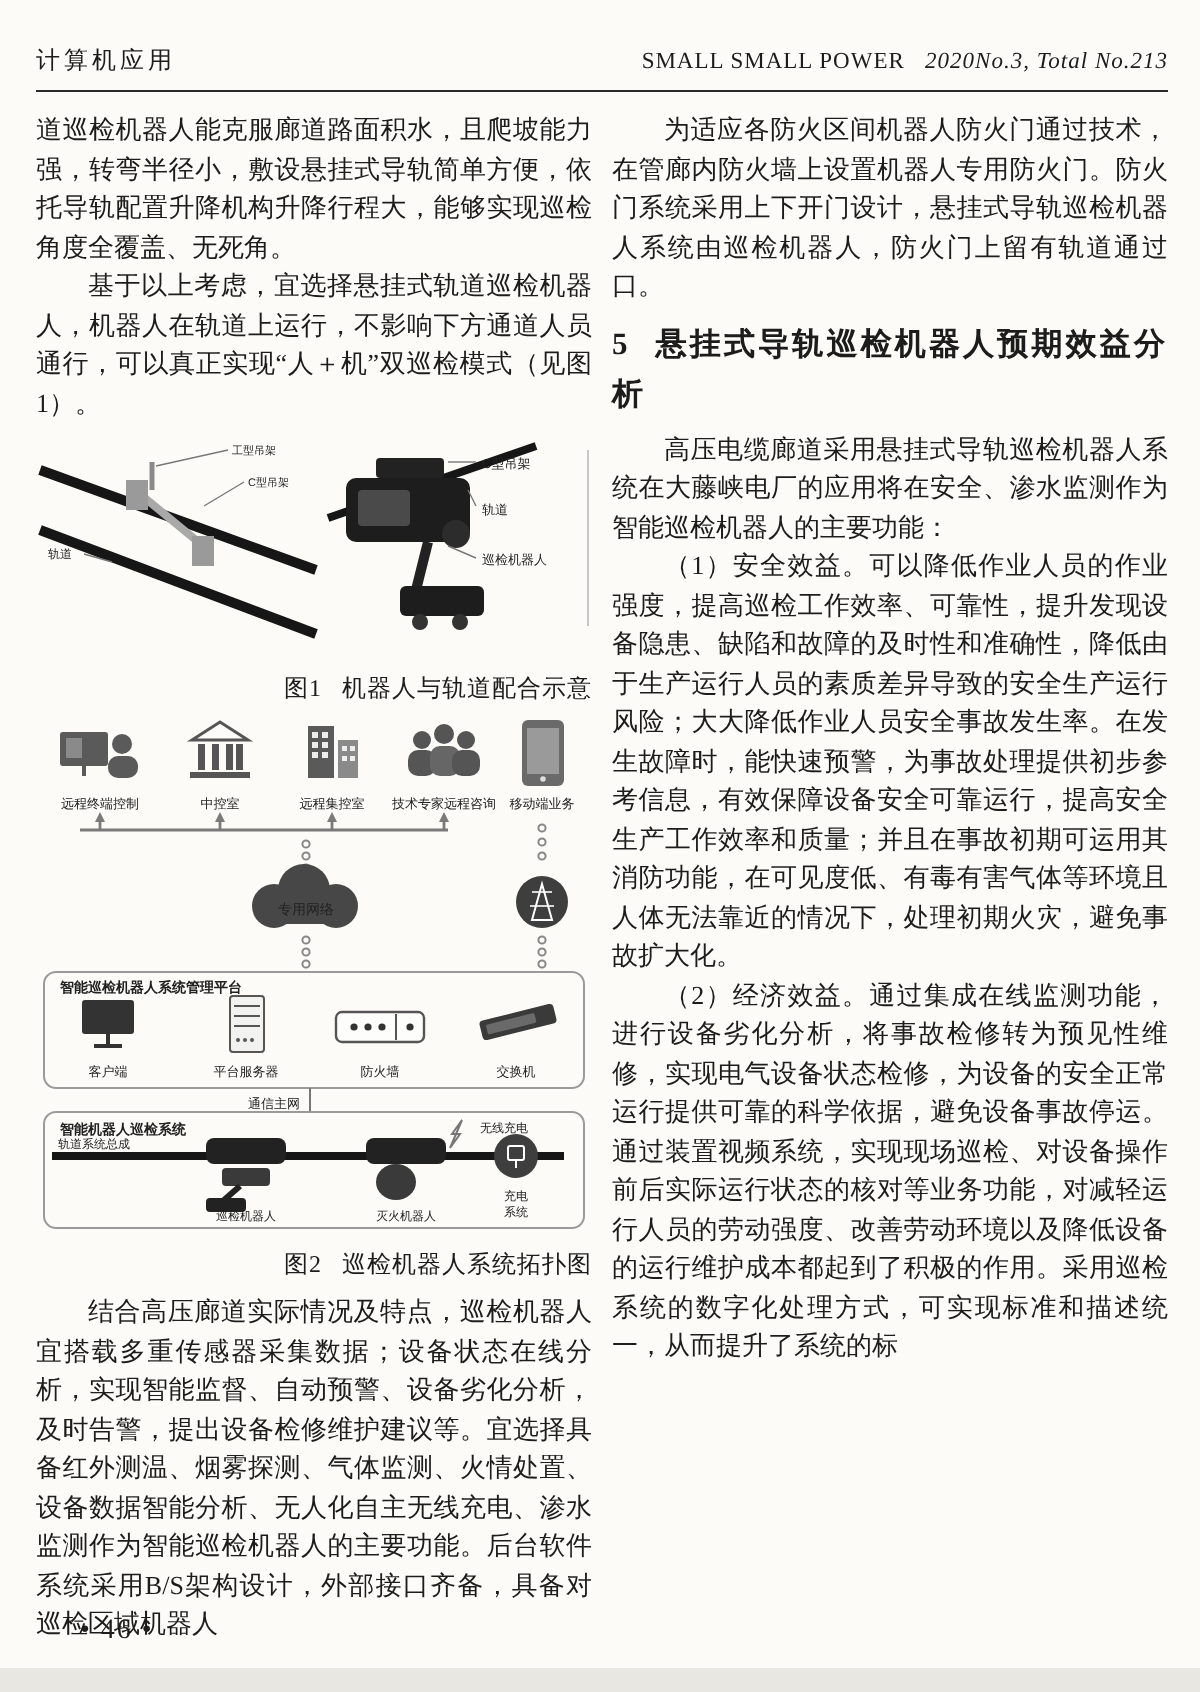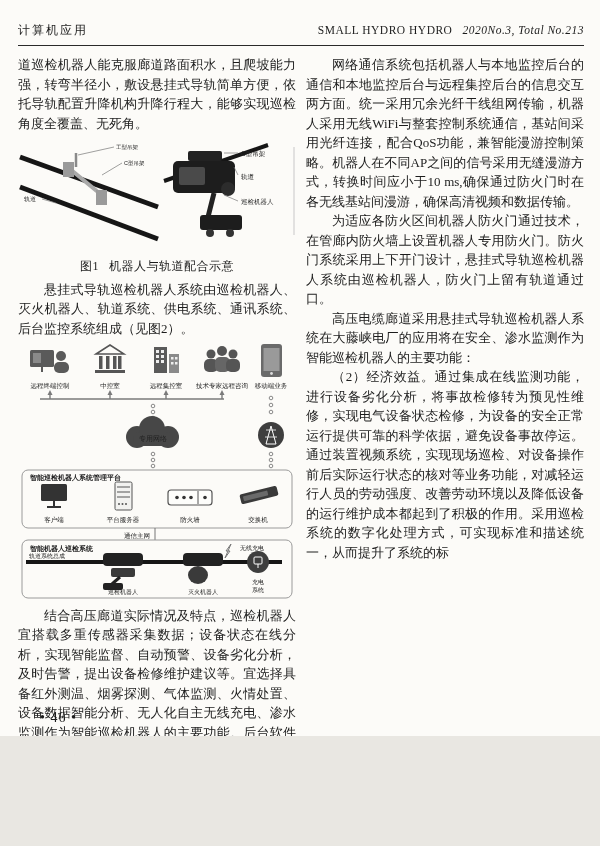--- a/index.html
+++ b/index.html
@@ -1,51 +1,52 @@
 <!DOCTYPE html>
 <html><head>
 <meta charset="utf-8">
 <style>
   html,body{margin:0;padding:0;}
   body{background:#e9e7e2;font-family:"Liberation Serif","DejaVu Serif",serif;}
-  .page{position:relative;width:600px;height:736px;margin:0 auto;background:#fcfbf8;color:#1c1c1c;overflow:hidden;}
+  .page{position:relative;width:600px;height:834px;margin:0 auto;background:#fcfbf8;color:#1c1c1c;overflow:hidden;}
   .hdr{position:absolute;top:22px;left:18px;right:16px;display:flex;justify-content:space-between;align-items:baseline;font-size:12px;}
   .hdr .cn{letter-spacing:2px;}
   .hdr .en{font-size:11.5px;letter-spacing:.5px;}
   .hdr .issue{font-style:italic;font-family:Liberation Serif, serif;}
   .hdr-rule{position:absolute;top:45px;left:18px;right:16px;height:0;border-top:1.2px solid #2a2a2a;}
   .col{position:absolute;top:55px;width:278px;font-size:13px;line-height:19.5px;}
   .col-l{left:18px;}
   .col-r{left:306px;}
   .para{text-align:justify;margin:0;}
   .ind{text-indent:2em;}
   .figwrap{margin:4px 0 0 0;}
-  .figcap{text-align:center;font-size:12px;line-height:16px;margin:3px 0 6px 0;letter-spacing:.5px;}
+  .figcap{text-align:right;font-size:12px;line-height:16px;margin:3px 0 6px 0;letter-spacing:.5px;}
   .figcap .fno{margin-right:10px;}
   .sect{margin:7px 0 5px 0;font-weight:bold;font-size:15.5px;line-height:25px;text-align:justify;letter-spacing:1.5px;}
   .sect .no{margin-right:14px;letter-spacing:0;}
   .pgno{position:absolute;left:40px;bottom:10px;font-size:14px;letter-spacing:1px;}
   svg text{font-family:"Liberation Sans","DejaVu Sans",sans-serif;fill:#222;}
 </style>
 </head>
 <body>
 
 <div class="page">
 
   <div class="hdr">
     <span class="cn">计算机应用</span>
     <span class="en">
-      <span>SMALL  HYDRO  HYDRO</span>&nbsp;&nbsp;
+      <span>SMALL  SMALL  POWER</span>&nbsp;&nbsp;
       <span class="issue">2020No.3, Total No.213</span>
     </span>
   </div>
   <div class="hdr-rule"></div>
 
   <div class="col col-l">
     <p class="para">道巡检机器人能克服廊道路面积水，且爬坡能力强，转弯半径小，敷设悬挂式导轨简单方便，依托导轨配置升降机构升降行程大，能够实现巡检角度全覆盖、无死角。</p>
+    <p class="para ind">基于以上考虑，宜选择悬挂式轨道巡检机器人，机器人在轨道上运行，不影响下方通道人员通行，可以真正实现“人＋机”双巡检模式（见图1）。</p>
 
     <div class="figwrap">
       <svg width="278" height="112" viewBox="0 0 278 112">
 
         <g>
           <line x1="2" y1="20" x2="140" y2="70" stroke="#161616" stroke-width="5"></line>
           <line x1="2" y1="50" x2="140" y2="102" stroke="#161616" stroke-width="5"></line>
           <line x1="52" y1="32" x2="86" y2="60" stroke="#a9a9a9" stroke-width="4"></line>
           <rect x="45" y="25" width="11" height="15" fill="#9a9a9a"></rect>
           <rect x="78" y="53" width="11" height="15" fill="#9a9a9a"></rect>
@@ -75,21 +76,20 @@
           <text x="223" y="42" font-size="6.5">轨道</text>
           <line x1="206" y1="58" x2="220" y2="64" stroke="#777" stroke-width=".7"></line>
           <text x="223" y="67" font-size="6.5">巡检机器人</text>
         </g>
       </svg>
       <div class="figcap">
         <span class="fno">图1</span><span>机器人与轨道配合示意</span>
       </div>
     </div>
 
-    <p class="para ind">悬挂式导轨巡检机器人系统由巡检机器人、灭火机器人、轨道系统、供电系统、通讯系统、后台监控系统组成（见图2）。</p>
 
     <div class="figwrap">
       <svg width="278" height="258" viewBox="0 0 278 258">
 
         <g>
           <rect x="12" y="8" width="24" height="17" rx="1.5" fill="#5a5a5a"></rect>
           <rect x="15" y="11" width="8" height="10" fill="#8a8a8a"></rect>
           <line x1="24" y1="25" x2="24" y2="30" stroke="#5a5a5a" stroke-width="2"></line>
           <circle cx="43" cy="14" r="5" fill="#5a5a5a"></circle>
           <rect x="36" y="20" width="15" height="11" rx="5" fill="#5a5a5a"></rect>
@@ -233,27 +233,33 @@
           <text x="185" y="252" font-size="6" text-anchor="middle">灭火机器人</text>
           <g>
             <circle cx="240" cy="220" r="11" fill="#3e3e3e"></circle>
             <rect x="236" y="215" width="8" height="7" rx="1" fill="none" stroke="#fff" stroke-width="1"></rect>
             <line x1="240" y1="222" x2="240" y2="226" stroke="#fff" stroke-width="1"></line>
           </g>
           <text x="240" y="242" font-size="6" text-anchor="middle">充电</text>
           <text x="240" y="250" font-size="6" text-anchor="middle">系统</text>
         </g>
       </svg>
+      <div class="figcap">
+        <span class="fno">图2</span><span>巡检机器人系统拓扑图</span>
+      </div>
     </div>
 
     <p class="para ind">结合高压廊道实际情况及特点，巡检机器人宜搭载多重传感器采集数据；设备状态在线分析，实现智能监督、自动预警、设备劣化分析，及时告警，提出设备检修维护建议等。宜选择具备红外测温、烟雾探测、气体监测、火情处置、设备数据智能分析、无人化自主无线充电、渗水监测作为智能巡检机器人的主要功能。后台软件系统采用B/S架构设计，外部接口齐备，具备对巡检区域机器人</p>
   </div>
 
   <div class="col col-r">
-    <p class="para ind">网络通信系统包括机器人与本地监控后台的通信和本地监控后台与远程集控后台的信息交互两方面。统一采用冗余光纤干线组网传输，机器人采用无线WiFi与整套控制系统通信，基站间采用光纤连接，配合QoS功能，兼智能漫游控制策略。机器人在不同AP之间的信号采用无缝漫游方式，转换时间应小于10 ms,确保通过防火门时在各无线基站间漫游，确保高清视频和数据传输。</p>
     <p class="para ind">为适应各防火区间机器人防火门通过技术，在管廊内防火墙上设置机器人专用防火门。防火门系统采用上下开门设计，悬挂式导轨巡检机器人系统由巡检机器人，防火门上留有轨道通过口。</p>
+    <div class="sect">
+      <span class="no">5</span><span>悬挂式导轨巡检机器人预期效益分析</span>
+    </div>
     <p class="para ind">高压电缆廊道采用悬挂式导轨巡检机器人系统在大藤峡电厂的应用将在安全、渗水监测作为智能巡检机器人的主要功能：</p>
+    <p class="para ind">（1）安全效益。可以降低作业人员的作业强度，提高巡检工作效率、可靠性，提升发现设备隐患、缺陷和故障的及时性和准确性，降低由于生产运行人员的素质差异导致的安全生产运行风险；大大降低作业人员安全事故发生率。在发生故障时，能快速预警，为事故处理提供初步参考信息，有效保障设备安全可靠运行，提高安全生产工作效率和质量；并且在事故初期可运用其消防功能，在可见度低、有毒有害气体等环境且人体无法靠近的情况下，处理初期火灾，避免事故扩大化。</p>
     <p class="para ind">（2）经济效益。通过集成在线监测功能，进行设备劣化分析，将事故检修转为预见性维修，实现电气设备状态检修，为设备的安全正常运行提供可靠的科学依据，避免设备事故停运。通过装置视频系统，实现现场巡检、对设备操作前后实际运行状态的核对等业务功能，对减轻运行人员的劳动强度、改善劳动环境以及降低设备的运行维护成本都起到了积极的作用。采用巡检系统的数字化处理方式，可实现标准和描述统一，从而提升了系统的标</p>
 
   </div>
 
   <div class="pgno">• 46 •</div>
 </div>
 
 </body></html>

